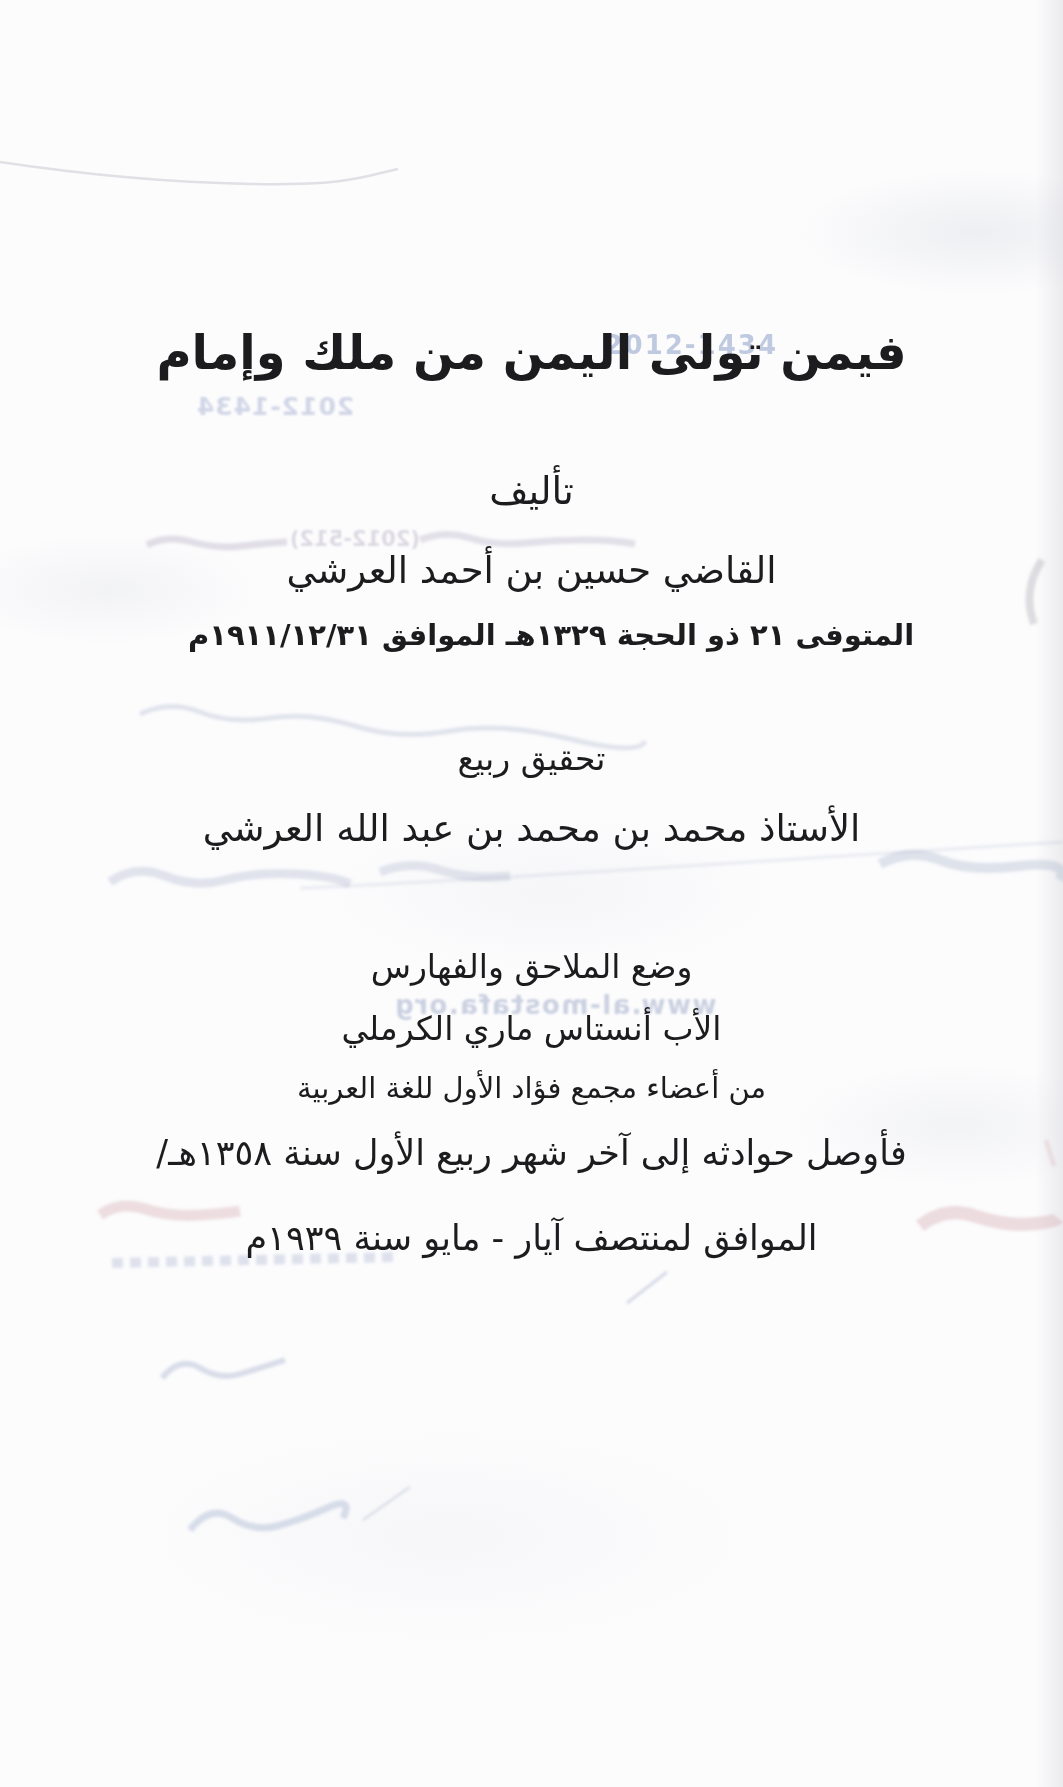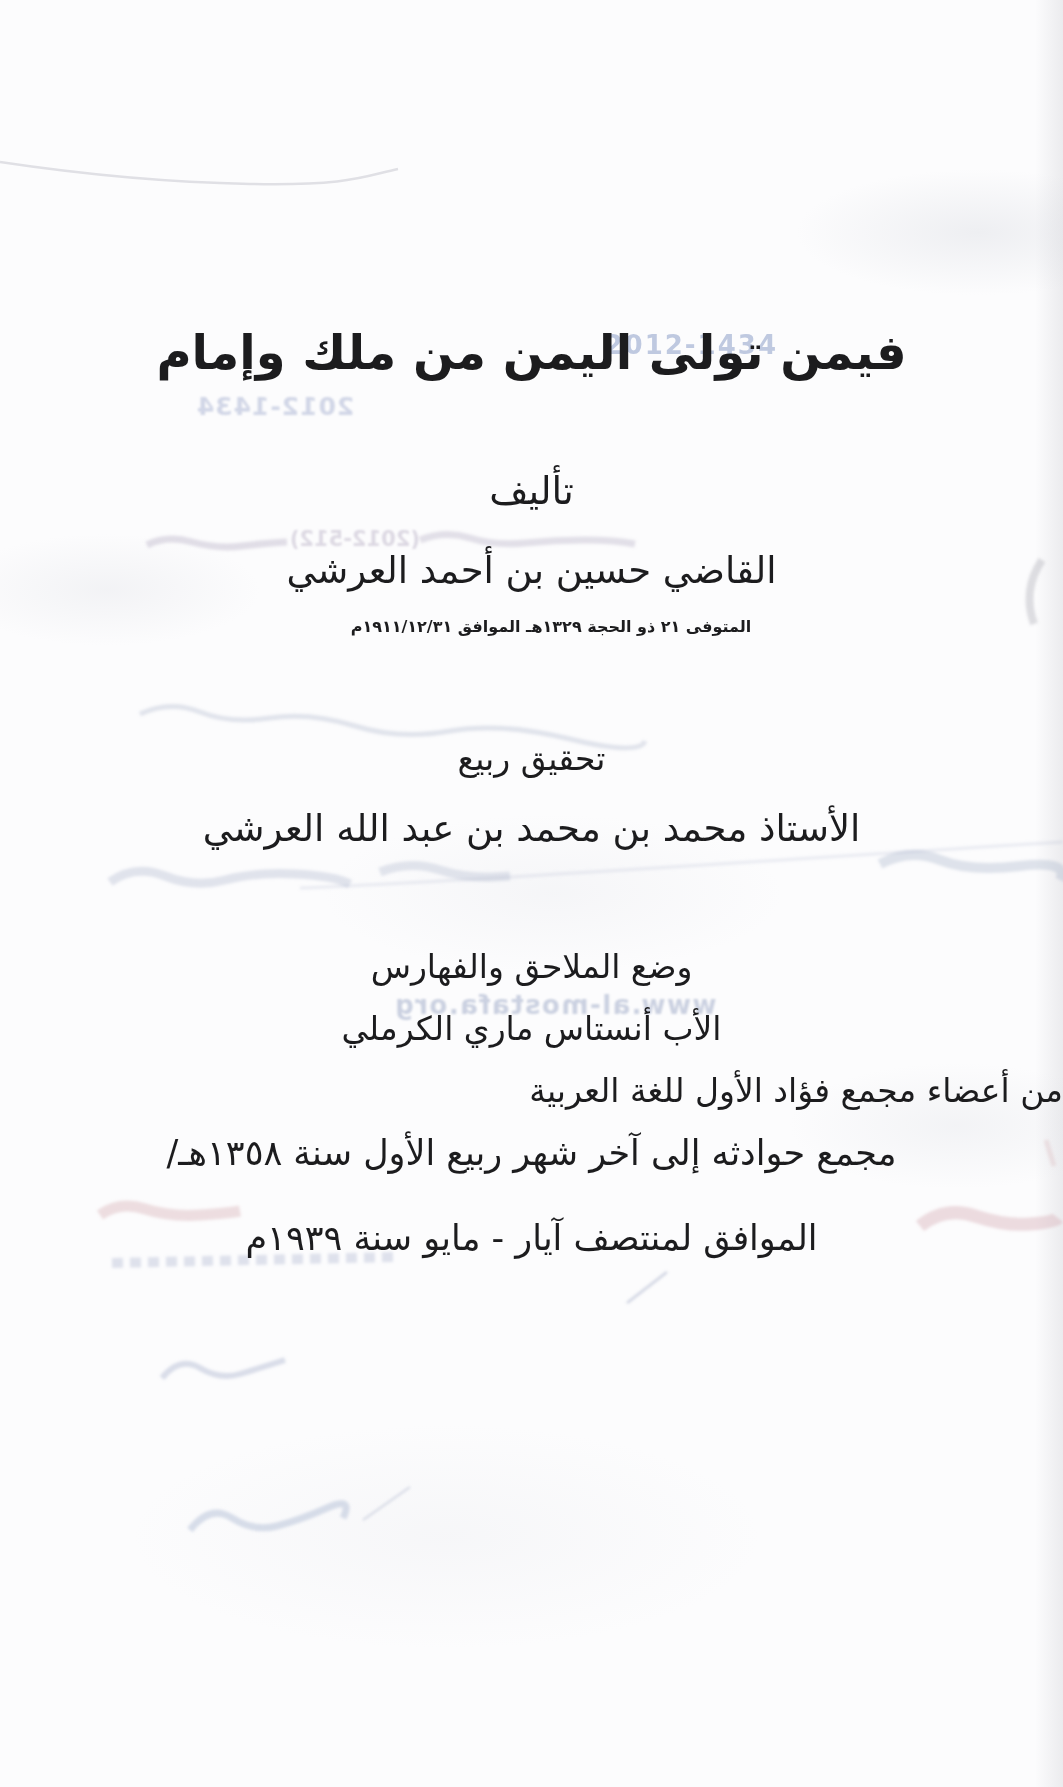--- a/index.html
+++ b/index.html
@@ -23,26 +23,26 @@
   .line{
     position:absolute;left:0;right:0;
     text-align:center;
     white-space:nowrap;
     line-height:1.25;
   }
   .l-title1{top:212px;font-size:48px;font-weight:700;}
   .l-title2{top:322px;font-size:48px;font-weight:700;}
   .l-taalif{top:468px;font-size:38px;}
   .l-qadi{top:548px;font-size:37px;}
-  .l-death{top:617px;font-size:16px;font-weight:600;padding-left:39px;}
+  .l-death{top:617px;font-size:29px;font-weight:600;padding-left:39px;}
   .l-tahqiq{top:738px;font-size:33px;}
   .l-ustadh{top:806px;font-size:37px;}
   .l-wade{top:946px;font-size:33px;}
   .l-ab{top:1008px;font-size:33px;text-align:center;}
-  .l-min{top:1070px;font-size:33px;text-align:right;}
+  .l-min{top:1070px;font-size:29px;}
   .l-fawsal{top:1132px;font-size:35px;}
   .l-muwafiq{top:1208px;font-size:35px;margin-top:9px;}
 
   
   .bleed{
     position:absolute;
     white-space:nowrap;
     direction:ltr;
     font-weight:700;
     pointer-events:none;
@@ -123,16 +123,16 @@
   <div class="line l-taalif">تأليف</div>
   <div class="line l-qadi">القاضي حسين بن أحمد العرشي</div>
   <div class="line l-death">المتوفى ٢١ ذو الحجة ١٣٢٩هـ الموافق ١٩١١/١٢/٣١م</div>
 
   <div class="line l-tahqiq">تحقيق ربيع</div>
   <div class="line l-ustadh">الأستاذ محمد بن محمد بن عبد الله العرشي</div>
 
   <div class="line l-wade">وضع الملاحق والفهارس</div>
   <div class="line l-ab">الأب أنستاس ماري الكرملي</div>
   <div class="line l-min">من أعضاء مجمع فؤاد الأول للغة العربية</div>
-  <div class="line l-fawsal">مجمع حوادثه إلى آخر شهر ربيع الأول سنة ١٣٥٨هـ/</div>
+  <div class="line l-fawsal">فأوصل حوادثه إلى آخر شهر ربيع الأول سنة ١٣٥٨هـ/</div>
   <div class="line l-muwafiq">الموافق لمنتصف آيار - مايو سنة ١٩٣٩م</div>
 
 </div>
 
 </body></html>

